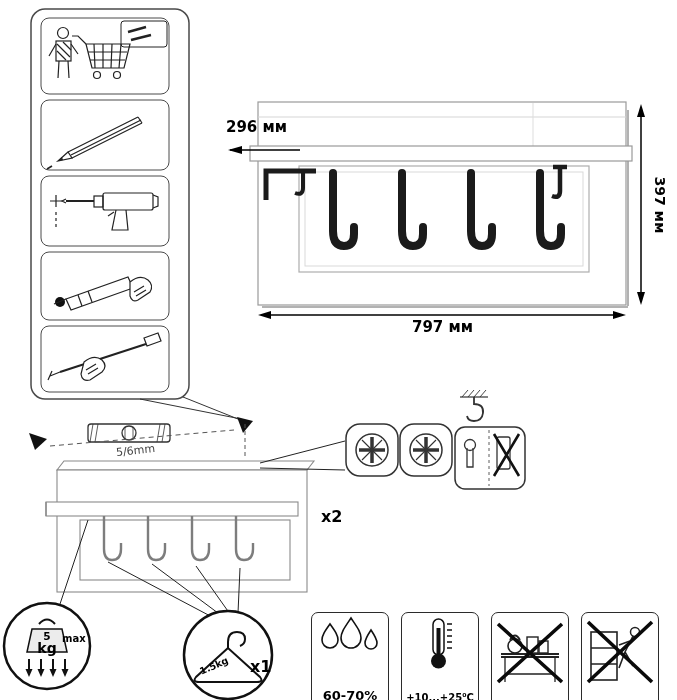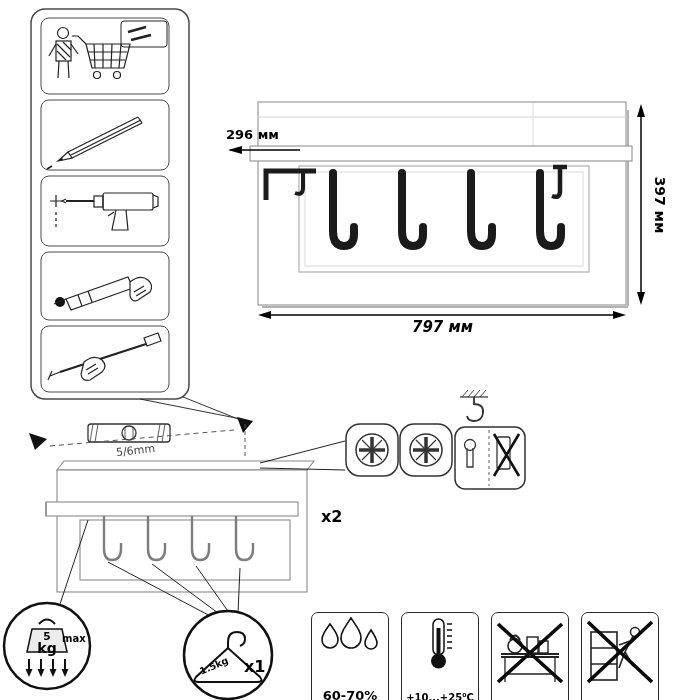--- a/index.html
+++ b/index.html
@@ -224,34 +224,34 @@
 
     <g>
       <circle cx="228" cy="655" r="44" fill="#fff" stroke="#111" stroke-width="2.5"></circle>
       <g stroke="#111" fill="none" stroke-width="2">
         <path d="M228 648 L228 642 Q228 632 237 632 Q245 632 245 639 Q245 644 240 646"></path>
         <path d="M228 648 L196 677 Q192 682 199 682 L257 682 Q264 682 260 677 L228 648 Z"></path>
       </g>
     </g>
   </svg>
 
-  <div class="label" style="left:226px; top:128px; font-size:13px;">296 мм</div>
-
-  <div class="label" style="left:412px; top:320px; font-size:15px;font-style:italic;">797 мм</div>
+  <div class="label" style="left:226px; top:120px; font-size:15px;">296 мм</div>
+
+  <div class="label" style="left:412px; top:320px; font-size:15px;">797 мм</div>
 
   <div class="label thin" style="left:116px; top:445px; font-size:11px; transform:rotate(-6deg);">5/6mm</div>
 
   <div class="label" style="left:321px; top:462px; font-size:16px;margin-top:47px;">x2</div>
 
   <div class="label wt-text" style="left:36px; top:631px; width:22px; font-size:10.5px;">5</div>
   <div class="label wt-text" style="left:36px; top:641px; width:22px; font-size:14px;">kg</div>
   <div class="label" style="left:62px; top:634px; font-size:10px;text-align:right;">max</div>
 
   <div class="label" style="left:199px; top:661px; font-size:9.5px; transform:rotate(-24deg);">1.5kg</div>
-  <div class="label" style="left:244px; top:659px; font-size:16px;">x1</div>
+  <div class="label" style="left:250px; top:659px; font-size:16px;">x1</div>
 
   <div class="env-box" style="left:311px;">
     <svg class="env-icon" width="74" height="52" viewBox="0 0 74 52">
       <g stroke="#111" fill="#fff" stroke-width="1.6">
         <path d="M17 8 c-5 7 -8 11 -8 16 a8 8 0 0 0 16 0 c0 -5 -3 -9 -8 -16 z"></path>
         <path d="M38 2 c-6 9 -10 14 -10 20 a10 10 0 0 0 20 0 c0 -6 -4 -11 -10 -20 z"></path>
         <path d="M58 14 c-4 6 -6 9 -6 13 a6 6 0 0 0 12 0 c0 -4 -2 -7 -6 -13 z"></path>
       </g>
     </svg>
     <div class="env-text">60-70%</div>

